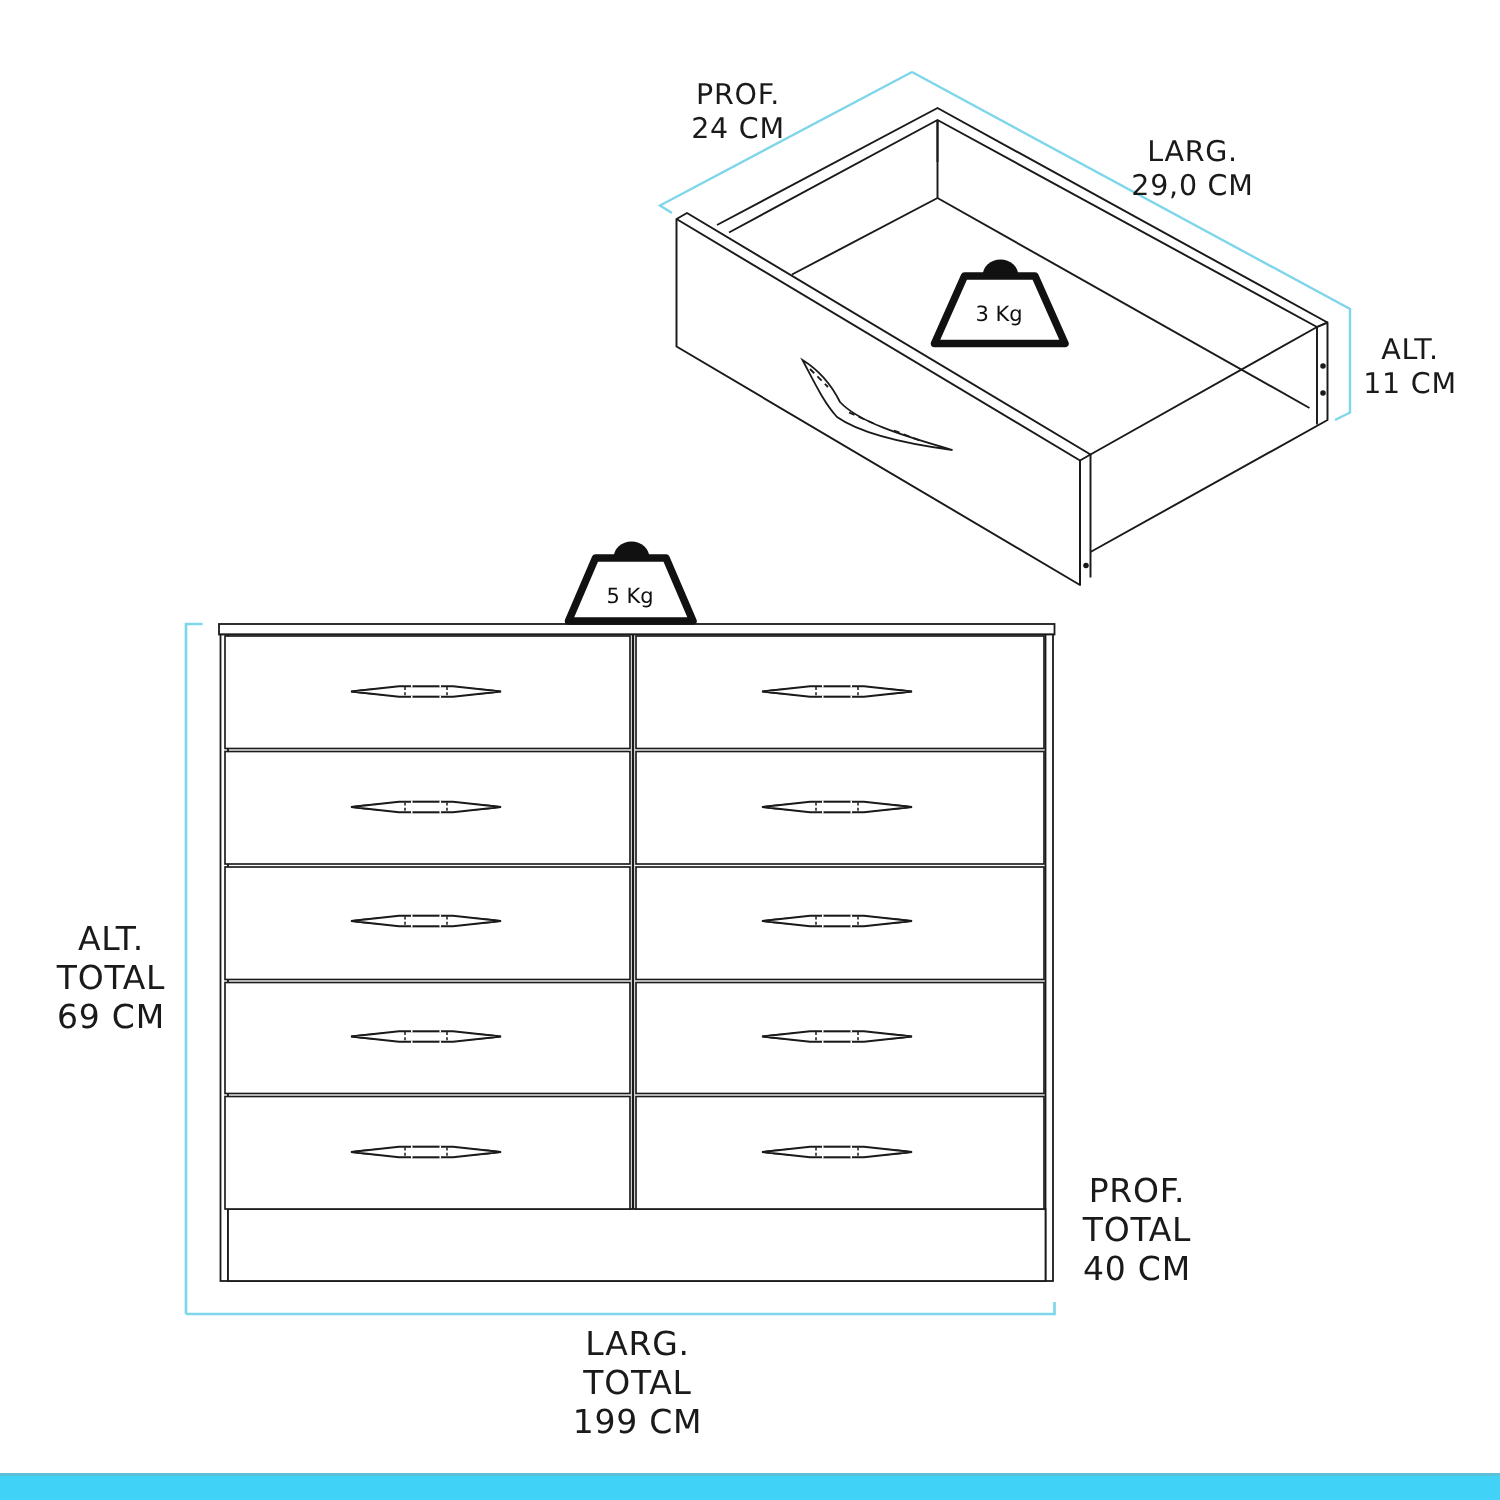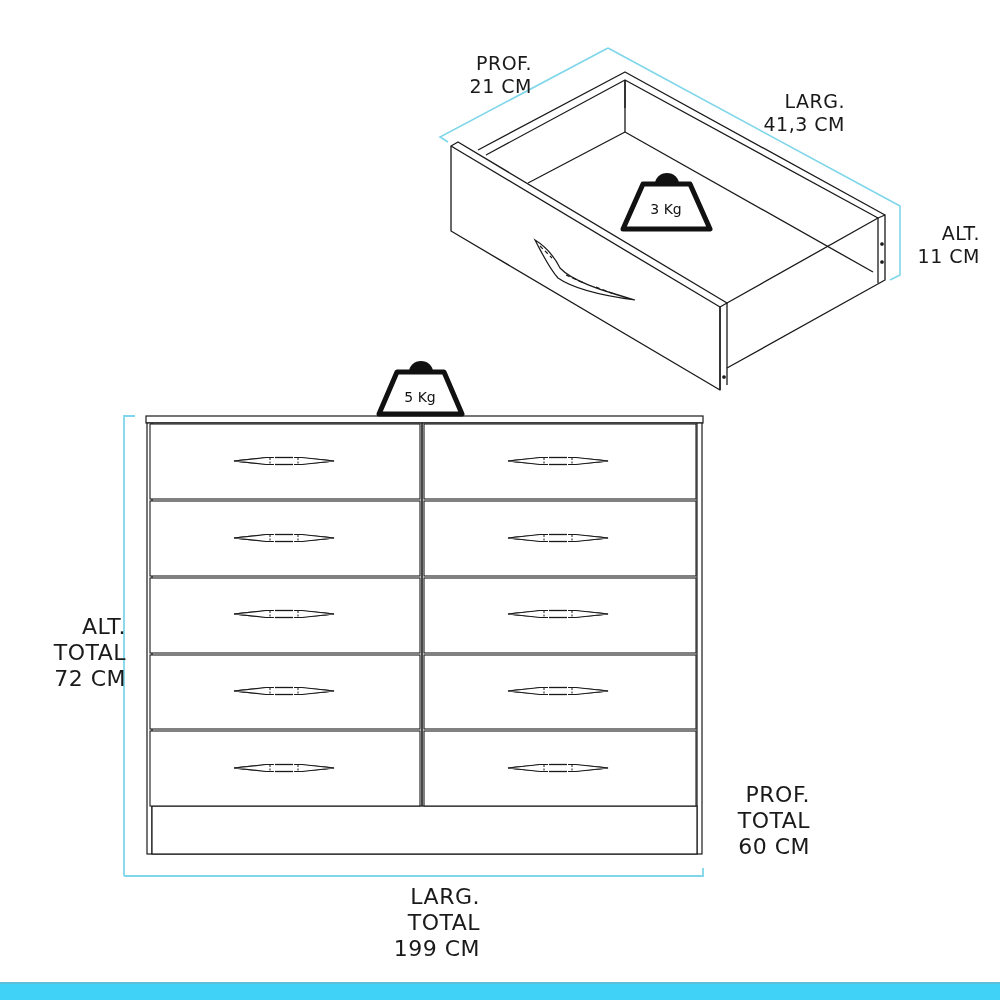--- a/index.html
+++ b/index.html
@@ -1,19 +1,19 @@
 <!DOCTYPE html>
 <html><head>
 <meta charset="utf-8">
 <style>
   html, body { margin: 0; padding: 0; background: #ffffff; }
   body { width: 1000px; height: 1000px; position: relative; overflow: hidden;
          font-family: "DejaVu Sans", "Liberation Sans", sans-serif; color: #111; }
   #stage { position: absolute; left: 0; top: 0; width: 1000px; height: 1000px; }
-  .lbl { position: absolute; text-align: right; font-size: 19px; line-height: 23px;
+  .lbl { position: absolute; text-align: center; font-size: 19px; line-height: 23px;
          letter-spacing: 0.5px; color: #1a1a1a; font-weight: normal; }
   .lbl span { display: block; }
   .lbl.big { font-size: 22px; line-height: 26px; }
   .weight-text { font-family: "DejaVu Sans", sans-serif; font-size: 14px; fill: #111; }
   #bottom-bar { position: absolute; left: 0; bottom: 0; width: 1000px; height: 16px;
                 background: #41d2f8; border-top: 2px solid #5bc0d8; }
 </style>
 </head>
 <body>
 
@@ -122,40 +122,40 @@
   </g>
 
   <g fill="none" stroke="#7fd6ea" stroke-width="1.8">
     <polyline points="135,416 124,416 124,876"></polyline>
     <polyline points="124,876 703,876 703,868"></polyline>
   </g>
 </svg>
 
 <div class="lbl" style="left:452px; top:52px; width:80px;">
   <span>PROF.</span>
-  <span>21 CM</span>
+  <span>24 CM</span>
 </div>
 <div class="lbl" style="left:745px; top:90px; width:100px;">
   <span>LARG.</span>
-  <span>41,3 CM</span>
+  <span>29,0 CM</span>
 </div>
 <div class="lbl" style="left:900px; top:222px; width:80px;">
   <span>ALT.</span>
   <span>11 CM</span>
 </div>
 
 <div class="lbl big" style="left:22px; top:614px; width:104px;">
   <span>ALT.</span>
   <span>TOTAL</span>
-  <span>72 CM</span>
+  <span>69 CM</span>
 </div>
 <div class="lbl big" style="left:706px; top:782px; width:104px;">
   <span>PROF.</span>
   <span>TOTAL</span>
-  <span>60 CM</span>
+  <span>40 CM</span>
 </div>
 <div class="lbl big" style="left:370px; top:884px; width:110px;">
   <span>LARG.</span>
   <span>TOTAL</span>
   <span>199 CM</span>
 </div>
 
 <div id="bottom-bar"></div>
 
 </body></html>

